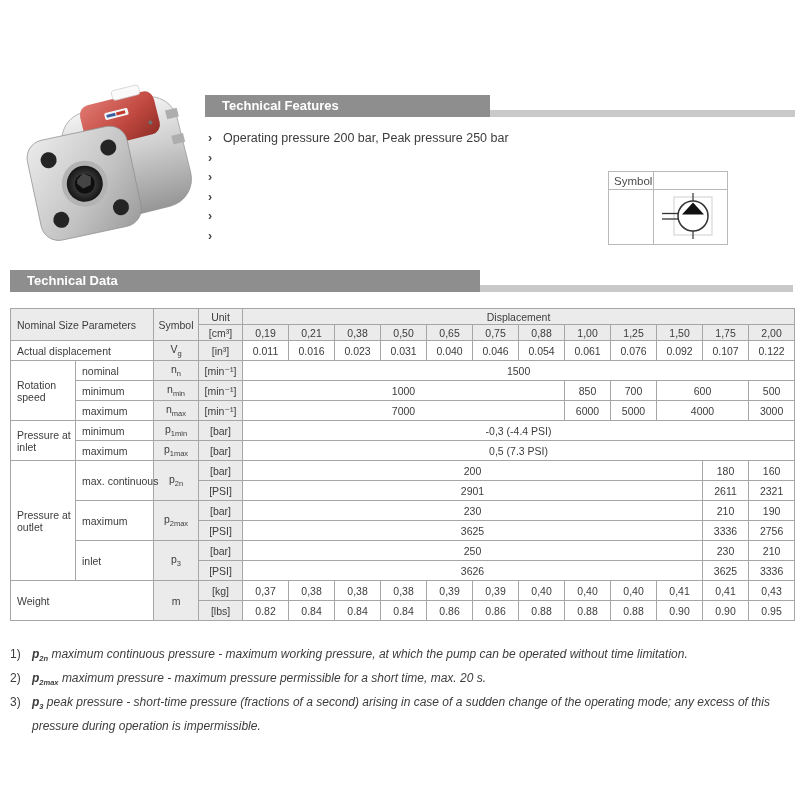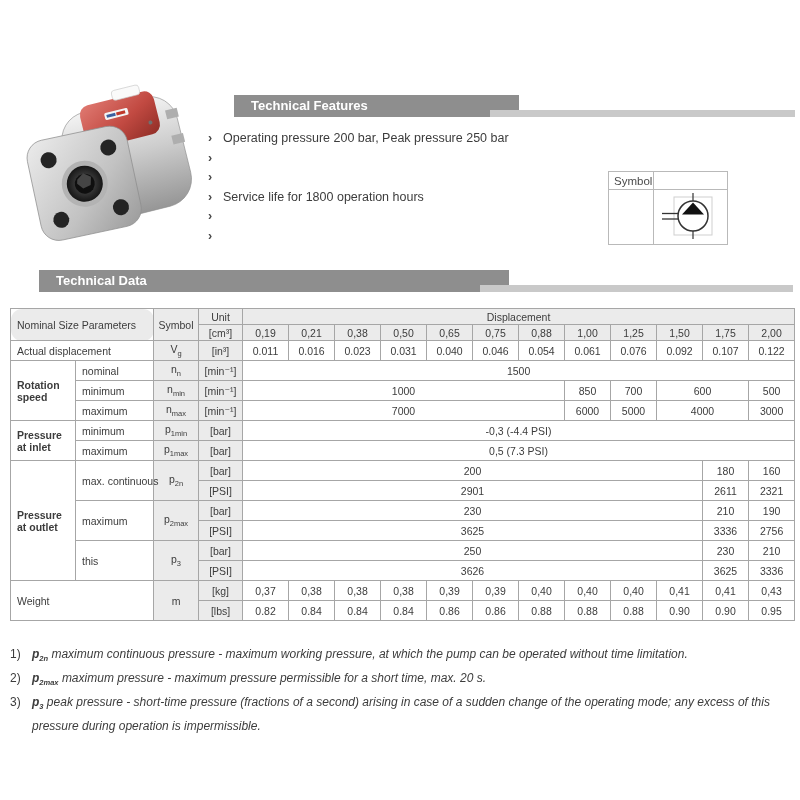--- a/index.html
+++ b/index.html
@@ -3,21 +3,21 @@
 <meta charset="utf-8">
 <style>
   * { margin:0; padding:0; box-sizing:border-box; }
   html,body { width:800px; height:800px; background:#ffffff;
     font-family:"Liberation Sans","DejaVu Sans",sans-serif; color:#3c3c3c; }
   .page { position:relative; width:800px; height:800px; background:#fff; overflow:hidden; }
 
   
   .bar { position:absolute; height:22px; }
   .bar .dark { position:absolute; left:0; top:0; height:22px; background:#8e8e8e;
-    color:#fff; font-weight:bold; font-size:13px; line-height:22px; padding-left:17px;margin-left:29px; }
+    color:#fff; font-weight:bold; font-size:13px; line-height:22px; padding-left:17px; }
   .bar .tail { position:absolute; bottom:0; height:7px; background:#c9c9c9; }
   #features-bar { left:205px; top:95px; width:590px; }
   #features-bar .dark { width:285px; }
   #features-bar .tail { left:285px; width:305px; }
   #data-bar { left:10px; top:270px; width:783px;padding-left:40px; }
   #data-bar .dark { width:470px; }
   #data-bar .tail { left:470px; width:313px; }
 
   
   #photo { position:absolute; left:16px; top:72px; width:185px; height:170px; }
@@ -37,22 +37,22 @@
   #symbol-box .body { height:53px; text-align:center; vertical-align:middle; }
 
   
   #tech-table { position:absolute; left:10px; top:308px; }
   #tech-table table { border-collapse:collapse; width:784px; table-layout:fixed;
     font-size:10.5px; color:#3c3c3c; }
   #tech-table td { border:1px solid #a6a6a6; height:20px; padding:0 3px;
     text-align:center; vertical-align:middle; }
   #tech-table tr.hrow td { height:16px; }
   #tech-table .hd { background:#ebebeb; }
-  #tech-table .lbl { text-align:left; padding-left:6px; white-space:nowrap;border-radius:11px; }
-  #tech-table .grp { text-align:left; padding-left:6px; white-space:normal;font-weight:bold; }
+  #tech-table .lbl { text-align:left; padding-left:6px; white-space:nowrap; }
+  #tech-table .grp { text-align:left; padding-left:6px; white-space:normal; }
   sub { font-size:7.5px; }
 
   
   #footnotes { position:absolute; left:10px; top:645px; width:784px;
     font-size:12px; line-height:19.5px; }
   #footnotes .fn { display:flex; }
   #footnotes .mk { width:22px; flex:none; }
   #footnotes .tx { flex:1;font-style:italic; }
 </style>
 </head>
@@ -122,21 +122,20 @@
       <span>Operating pressure 200 bar, Peak pressure 250 bar</span>
       </div>
     <div class="li">
       <span class="bullet">›</span>
       </div>
     <div class="li">
       <span class="bullet">›</span>
       </div>
     <div class="li">
       <span class="bullet">›</span>
-      <span>Service life for 1800 operation hours</span>
       </div>
     <div class="li">
       <span class="bullet">›</span>
       </div>
     <div class="li">
       <span class="bullet">›</span>
       </div>
   </div>
 
   <div id="symbol-box">
@@ -295,21 +294,21 @@
         <td>210</td>
         <td>190</td>
       </tr>
       <tr>
         <td class="hd">[PSI]</td>
         <td colspan="10">3625</td>
         <td>3336</td>
         <td>2756</td>
       </tr>
       <tr>
-        <td class="lbl" rowspan="2">this</td>
+        <td class="lbl" rowspan="2">inlet</td>
         <td class="hd" rowspan="2"><span>p</span><sub>3</sub></td>
         <td class="hd">[bar]</td>
         <td colspan="10">250</td>
         <td>230</td>
         <td>210</td>
       </tr>
       <tr>
         <td class="hd">[PSI]</td>
         <td colspan="10">3626</td>
         <td>3625</td>

